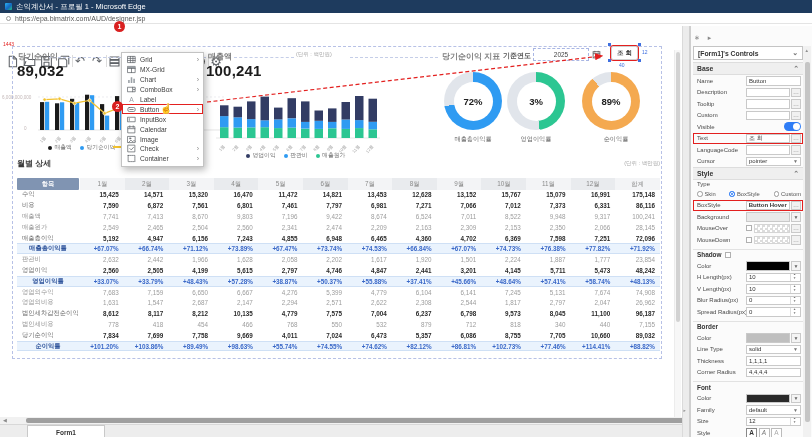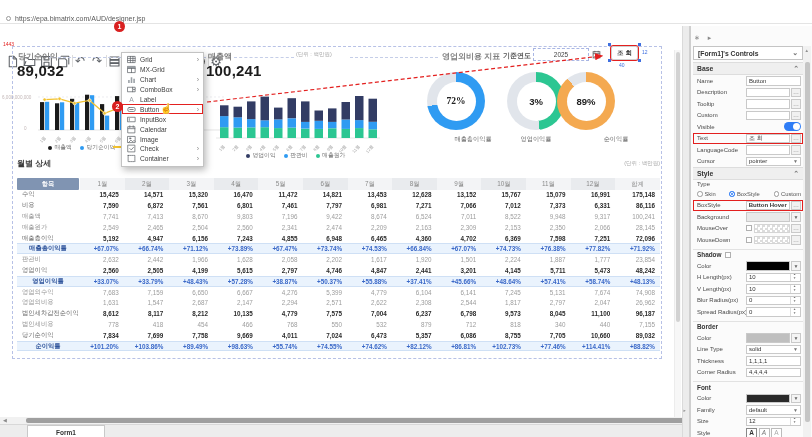--- a/index.html
+++ b/index.html
@@ -132,20 +132,24 @@
   .panel-vsb{position:absolute;left:803px;top:46px;width:8px;height:391px;background:#f1f1f1}
   .panel-vsb .thumb{position:absolute;left:1.5px;top:16px;width:5px;height:360px;background:#c5c5c5;border-radius:2px}
   .panel-vsb .arr{position:absolute;left:1.5px;top:2px;font-size:4.5px;color:#8f8f8f}
   svg text{font-family:"Liberation Sans",sans-serif}
 </style>
 </head>
 <body>
 
 <div id="screen">
 
+  <div class="abs titlebar">
+    <span class="applogo"></span>
+    <span>손익계산서 - 프로필 1 - Microsoft Edge</span>
+  </div>
 
   <div class="abs urlbar">
     <span class="urlico"></span>
     <span>https://epa.bimatrix.com/AUD/designer.jsp</span>
   </div>
 
   <div class="abs toolbar" id="toolbar">
       <span class="tbi" style="left: 4px;">
         <svg width="13" height="13" viewBox="0 0 16 16" fill="none" stroke="#5f6368" stroke-width="1.3" stroke-linecap="round" stroke-linejoin="round">
           <path d="M4 1.5h5.5L13 5v9.5H4z"></path>
@@ -352,31 +356,31 @@
       <div class="li">
         <span class="dot" style="background:#2f9bf2"></span>
         <span>판관비</span>
       </div>
       <div class="li">
         <span class="dot" style="background:#2cc692"></span>
         <span>매출원가</span>
       </div>
     </div>
 
-  <div class="blk-title" style="left:442px;top:51px">영업외비용 지표</div>
+  <div class="blk-title" style="left:442px;top:51px">당기순이익 지표</div>
   <div id="donuts">
-      <div class="donut" style="left: 427px; top: 72px; background: conic-gradient(rgb(47, 155, 242) 72%, rgb(225, 229, 235) 0deg); font-family: Liberation Serif, serif;">
+      <div class="donut" style="left: 444px; top: 72px; background: conic-gradient(rgb(47, 155, 242) 72%, rgb(225, 229, 235) 0deg);">
         <span class="pct">72%</span>
       </div>
       <div class="dlabel" style="left: 442px; top: 135px;">매출총이익률</div>
       <div class="donut" style="left: 507px; top: 72px; background: conic-gradient(rgb(44, 198, 146) 48%, rgb(225, 229, 235) 0deg);">
         <span class="pct">3%</span>
       </div>
       <div class="dlabel" style="left: 505px; top: 135px;">영업이익률</div>
-      <div class="donut" style="left: 557px; top: 72px; background: conic-gradient(rgb(244, 169, 80) 89%, rgb(225, 229, 235) 0deg);">
+      <div class="donut" style="left: 582px; top: 72px; background: conic-gradient(rgb(244, 169, 80) 89%, rgb(225, 229, 235) 0deg);">
         <span class="pct">89%</span>
       </div>
       <div class="dlabel" style="left: 585px; top: 135px;">순이익률</div>
     </div>
 
   <div class="flabel" style="left:503px;top:51px">기준연도</div>
   <div class="ycombo" style="left:533px;top:48px;width:56px;height:13px">
     <span>2025</span>
   </div>
   <svg class="abs" style="left:592px;top:50px" width="9" height="9" viewBox="0 0 16 16" fill="none" stroke="#666" stroke-width="1.6">

